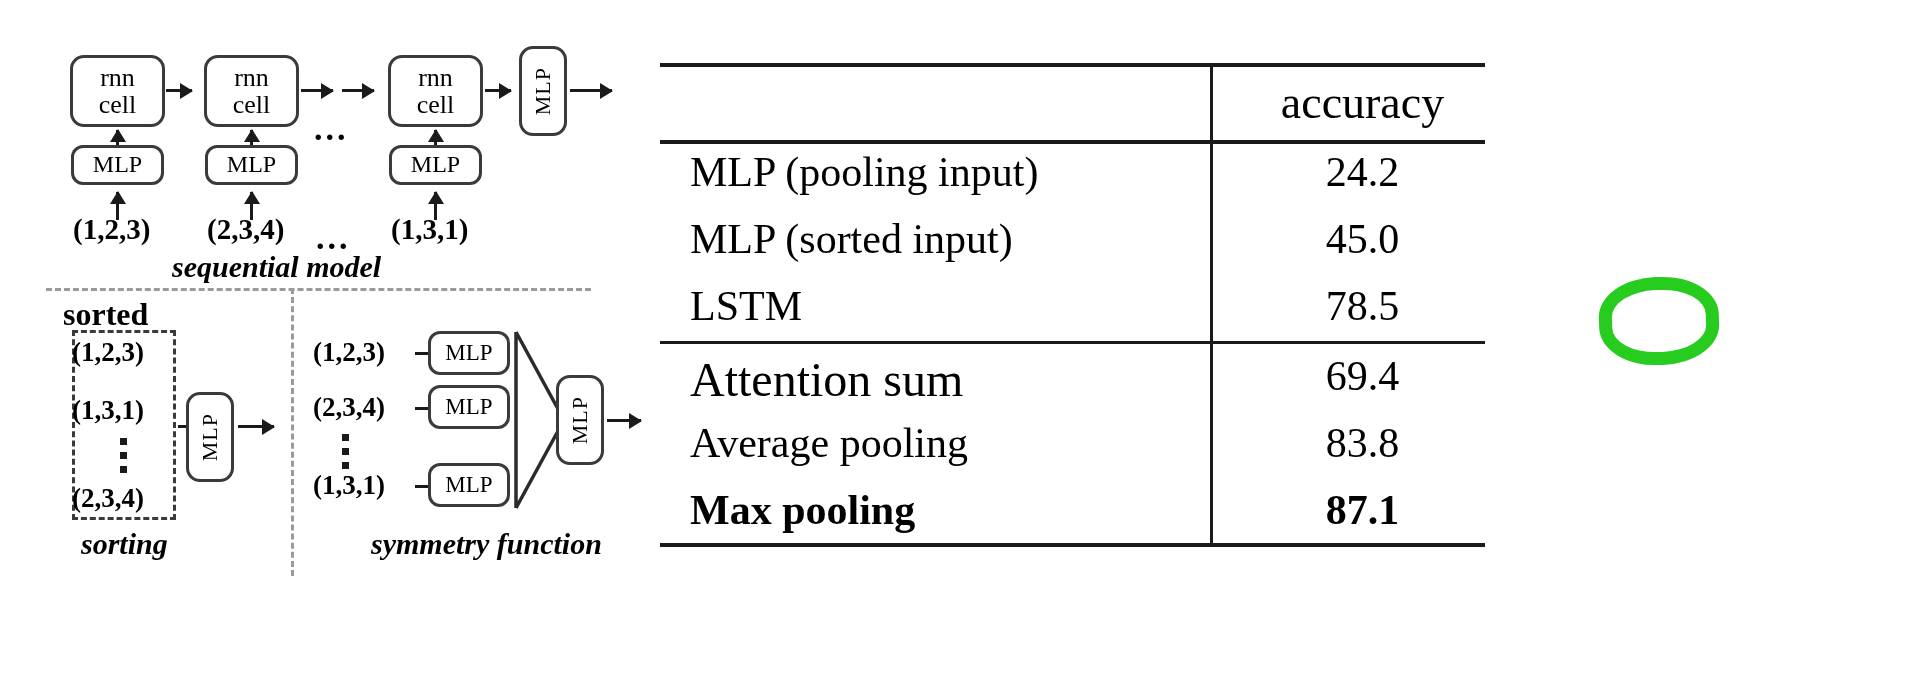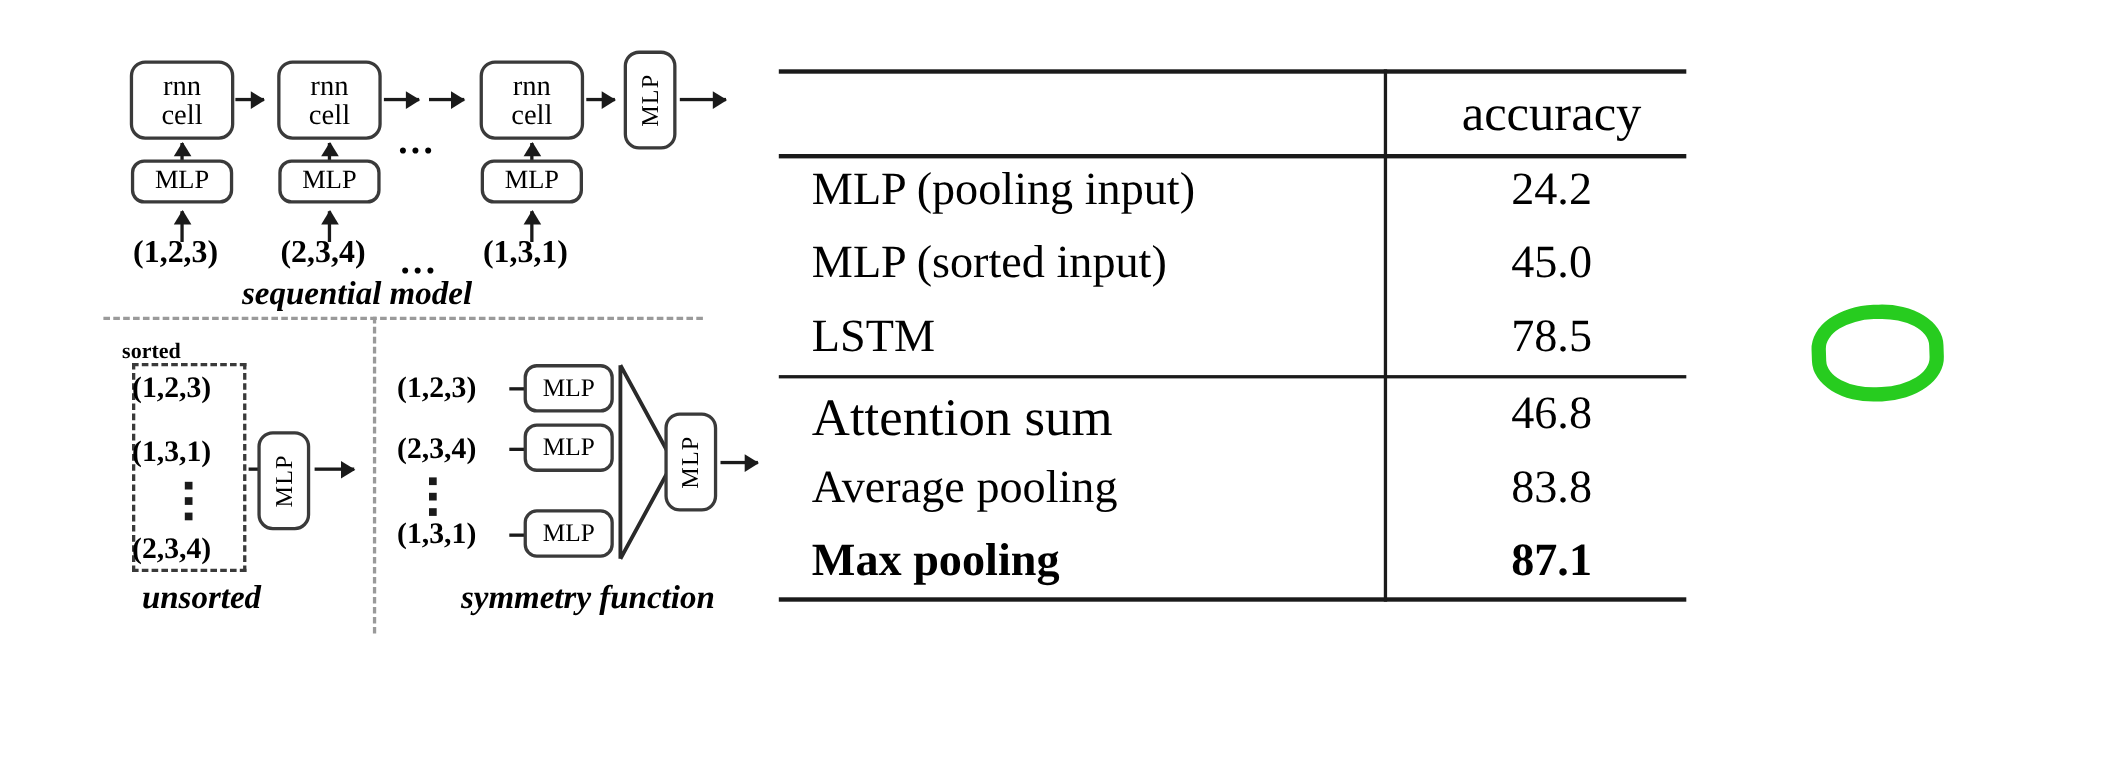--- a/index.html
+++ b/index.html
@@ -1,20 +1,20 @@
 <!DOCTYPE html>
 <html><head>
 <meta charset="utf-8">
 <title>Figure</title>
 <style>
   html,body{margin:0;padding:0;background:#ffffff;}
   body{width:1917px;height:688px;position:relative;overflow:hidden;
        font-family:"Liberation Serif","DejaVu Serif",serif;color:#000;}
 
-  .stage{position:absolute;left:0;top:0;width:1548px;height:688px;margin-left:48px;}
+  .stage{position:absolute;left:0;top:0;width:1548px;height:688px;}
 
   
   .box{position:absolute;box-sizing:border-box;border:3px solid #3a3a3a;border-radius:14px;
        background:#fff;display:flex;align-items:center;justify-content:center;
        font-family:"Liberation Serif","DejaVu Serif",serif;line-height:1.05;text-align:center;}
   .box.small{border-width:3px;border-radius:12px;}
   .box .two{display:block;}
 
   .vbox{writing-mode:vertical-rl;transform:rotate(180deg);letter-spacing:1px;}
 
@@ -111,41 +111,41 @@
   <div class="lbl" style="left:73px;top:213px;font-size:29px;">(1,2,3)</div>
   <div class="lbl" style="left:207px;top:213px;font-size:29px;">(2,3,4)</div>
   <div class="lbl" style="left:391px;top:213px;font-size:29px;">(1,3,1)</div>
   <div class="dots-h" style="left:316px;top:221px;font-size:34px;">...</div>
 
   <div class="lbl italic" style="left:172px;top:250px;font-size:30px;">sequential model</div>
 
   <div class="dashdivider h" style="left:46px;top:288px;width:545px;"></div>
   <div class="dashdivider" style="left:291px;top:288px;height:288px;"></div>
 
-  <div class="lbl" style="left:63px;top:308px;font-size:20px;">sorted</div>
+  <div class="lbl" style="left:63px;top:296px;font-size:32px;">sorted</div>
 
   <div class="dashbox" style="left:72px;top:330px;width:104px;height:190px;"></div>
 
   <div class="lbl" style="left:72px;top:337px;font-size:27px;">(1,2,3)</div>
   <div class="lbl" style="left:72px;top:395px;font-size:27px;">(1,3,1)</div>
   <div class="dots-v" style="left:120px;top:438px;">
     <i></i>
       <i></i>
       <i></i>
   </div>
   <div class="lbl" style="left:72px;top:483px;font-size:27px;">(2,3,4)</div>
 
   <div class="arrow-h" style="left:178px;top:425px;width:32px;"></div>
 
   <div class="box" style="left:186px;top:392px;width:48px;height:90px;font-size:22px;">
     <span class="vbox">MLP</span>
   </div>
   <div class="arrow-h" style="left:238px;top:425px;width:36px;"></div>
 
-  <div class="lbl italic" style="left:81px;top:527px;font-size:30px;">unsorted</div>
+  <div class="lbl italic" style="left:81px;top:527px;font-size:30px;">sorting</div>
 
   <div class="lbl" style="left:313px;top:337px;font-size:27px;">(1,2,3)</div>
   <div class="arrow-h" style="left:415px;top:352px;width:26px;"></div>
   <div class="box small" style="left:428px;top:331px;width:82px;height:44px;font-size:23px;">
     <span>MLP</span>
   </div>
 
   <div class="lbl" style="left:313px;top:392px;font-size:27px;">(2,3,4)</div>
   <div class="arrow-h" style="left:415px;top:407px;width:26px;"></div>
   <div class="box small" style="left:428px;top:385px;width:82px;height:44px;font-size:23px;">
@@ -193,21 +193,21 @@
     <div class="cell-name" style="left:690px;top:148px;font-size:42px;">MLP (pooling input)</div>
     <div class="cell-val" style="left:1240px;top:148px;width:245px;font-size:42px;">24.2</div>
 
     <div class="cell-name" style="left:690px;top:215px;font-size:42px;">MLP (sorted input)</div>
     <div class="cell-val" style="left:1240px;top:215px;width:245px;font-size:42px;">45.0</div>
 
     <div class="cell-name" style="left:690px;top:282px;font-size:42px;">LSTM</div>
     <div class="cell-val" style="left:1240px;top:282px;width:245px;font-size:42px;">78.5</div>
 
     <div class="cell-name" style="left:690px;top:352px;font-size:48px;">Attention sum</div>
-    <div class="cell-val" style="left:1240px;top:352px;width:245px;font-size:42px;">46.8</div>
+    <div class="cell-val" style="left:1240px;top:352px;width:245px;font-size:42px;">69.4</div>
 
     <div class="cell-name" style="left:690px;top:419px;font-size:42px;">Average pooling</div>
     <div class="cell-val" style="left:1240px;top:419px;width:245px;font-size:42px;">83.8</div>
 
     <div class="cell-name" style="left:690px;top:486px;font-size:42px;font-weight:bold;">Max pooling</div>
     <div class="cell-val bold" style="left:1240px;top:486px;width:245px;font-size:42px;">87.1</div>
   </div>
 
   <div class="circle-ann" style="left: 1599px; top: 277px; width: 120px; height: 88px; border-color: rgb(39, 204, 31);"></div>
 

